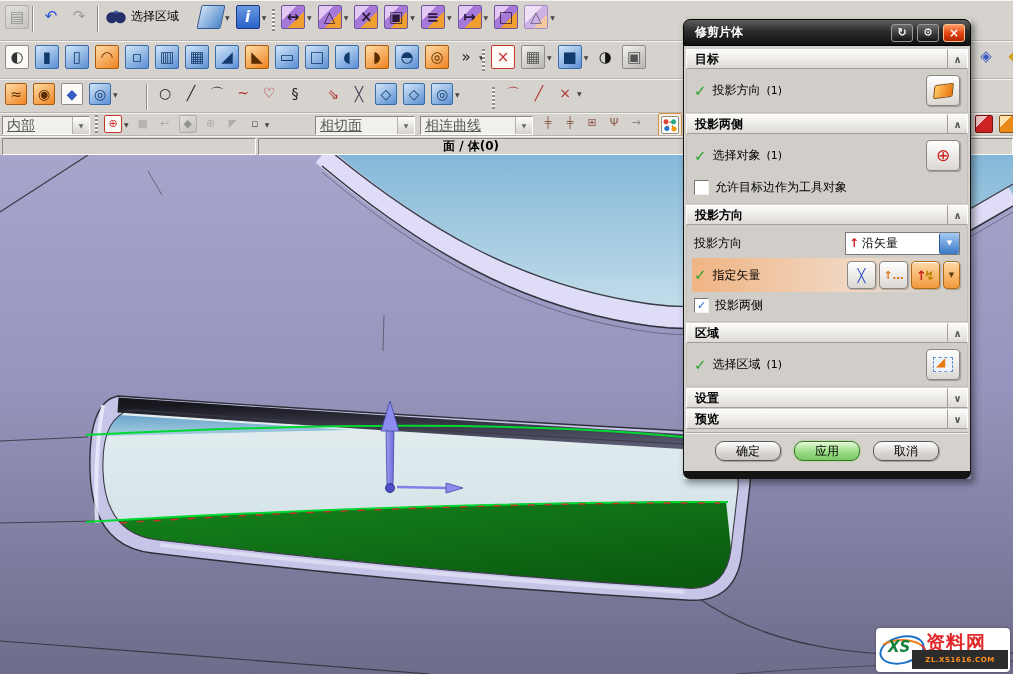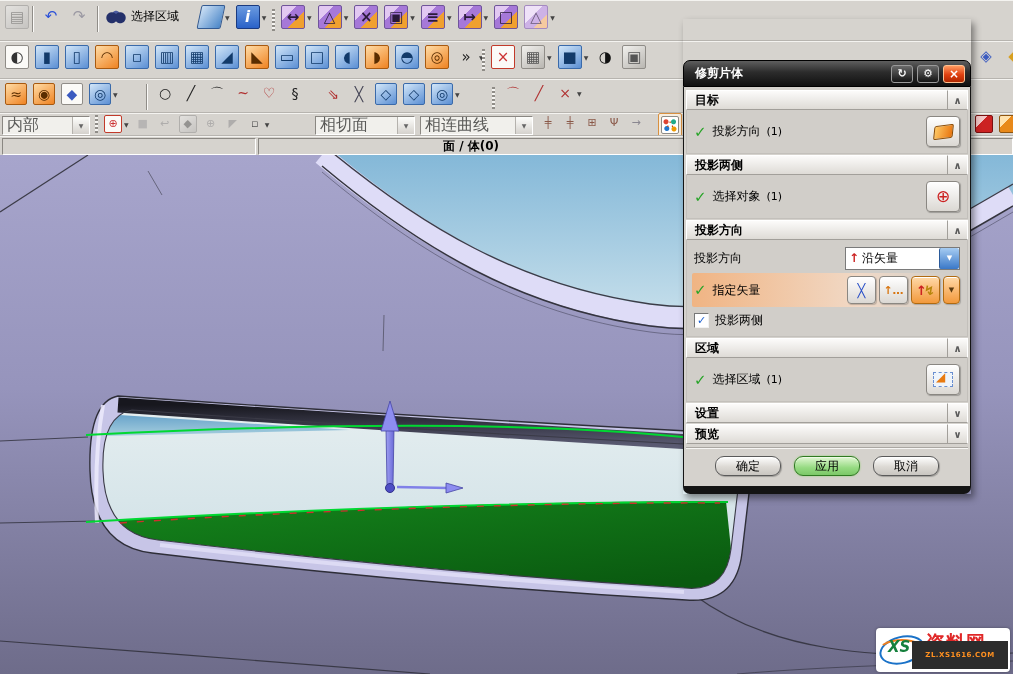--- a/index.html
+++ b/index.html
@@ -36,31 +36,31 @@
   .i-redbox{background:#fbfaf7;border:1px solid #c23a2a;}
   .i-plainbox{background:#fbfaf7;border:1px solid #8f8c87;}
   .i-binoc{width:22px;background-image:radial-gradient(circle at 31% 58%,#24306a 5px,transparent 6px),radial-gradient(circle at 69% 58%,#24306a 5px,transparent 6px),radial-gradient(circle at 50% 42%,#4a5aa0 3px,transparent 4px);}
   .i-sheetblue{background:linear-gradient(120deg,#cfe2f6,#4a86c8);border:1px solid #335a92;transform:skewX(-12deg);}
   .i-info{background:linear-gradient(#6a9ae0,#2a62c8);border:1px solid #1a3a80;border-radius:3px;color:#fff;font-weight:bold;font-style:italic;font-size:13px;}
   .i-snap{background-color:#fff;border:1px solid #8f8c87;background-image:radial-gradient(circle at 25% 30%,#d43 2px,transparent 3px),radial-gradient(circle at 72% 30%,#2a8 2px,transparent 3px),radial-gradient(circle at 30% 72%,#27c 2px,transparent 3px),radial-gradient(circle at 75% 75%,#e90 2px,transparent 3px);}
   .tb.hi{border:1px solid #d89040;background:#f6ede0;border-radius:2px;}
   .i-cubered{background:linear-gradient(135deg,#f2c6c6 0 35%,#cc2222 35%);border:1px solid #7a1010;width:16px;height:16px;}
   .i-cubeorange{background:linear-gradient(135deg,#ffe2ae 0 35%,#e8891a 35%);border:1px solid #8f5510;width:16px;height:16px;}
   .combo{position:absolute;top:3px;height:17px;background:#f1f0ec;border:1px solid;border-color:#8a8782 #ffffff #ffffff #8a8782;display:flex;align-items:center;}
-  .combo .val{flex:1;font-size:16px;color:#5a5a58;padding:0 4px;white-space:nowrap;overflow:hidden;}
+  .combo .val{flex:1;font-size:14px;color:#5a5a58;padding:0 4px;white-space:nowrap;overflow:hidden;text-decoration:underline;}
   .combo .cb{width:16px;align-self:stretch;background:linear-gradient(#fdfdfb,#d5d2cd);border-left:1px solid #b5b2ad;color:#666;font-size:6px;display:flex;align-items:center;justify-content:center;}
   .spanel{position:absolute;top:2px;height:15px;border:1px solid;border-color:#8a8782 #ffffff #ffffff #8a8782;background:#d6d3ce;display:flex;align-items:center;justify-content:center;}
   .statxt{font-size:12px;font-weight:bold;color:#000;white-space:nowrap;}
 
   
   .vp{position:absolute;left:0;top:155px;z-index:0;display:block;}
 
   
   .dialog{position:absolute;left:683px;top:19px;width:288px;z-index:10;box-shadow:3px 4px 7px rgba(0,0,0,.45);font-size:12px;}
-  .d-title{height:25px;background:linear-gradient(#5e5e5e,#2c2c2c 45%,#101010);border:1px solid #000;border-radius:7px 7px 0 0;color:#fff;font-weight:bold;display:flex;align-items:center;padding:0 5px 0 11px;margin-top:41px;}
+  .d-title{height:25px;background:linear-gradient(#5e5e5e,#2c2c2c 45%,#101010);border:1px solid #000;border-radius:7px 7px 0 0;color:#fff;font-weight:bold;display:flex;align-items:center;padding:0 5px 0 11px;}
   .d-title .tt{flex:1;font-size:12px;}
   .tbn{width:20px;height:16px;margin-left:4px;border:1px solid #9a9a9a;border-radius:3px;background:linear-gradient(#6a6a6a,#141414);color:#fff;font-size:11px;display:flex;align-items:center;justify-content:center;cursor:default;}
   .tbn.close{background:linear-gradient(#ff9a60,#e04010 55%,#b02800);border-color:#ffc090;font-weight:bold;font-size:12px;}
   .d-body{background:#d5d2cd;border:1px solid #151515;border-top:none;padding:2px 2px 0 2px;}
   .sec{display:flex;height:20px;align-items:stretch;margin-top:1px;}
   .sec .hl{flex:1;display:flex;align-items:center;padding-left:8px;font-weight:bold;font-size:12px;color:#000;background:linear-gradient(#fcfbfa,#dedbd6);border:1px solid #fff;border-bottom:1px solid #a29f9a;border-right:1px solid #a29f9a;text-align:center;}
   .sec .ar{width:19px;display:flex;align-items:center;justify-content:center;color:#5a5a5a;font-size:10px;font-weight:bold;background:linear-gradient(#fcfbfa,#dedbd6);border:1px solid #fff;border-bottom:1px solid #a29f9a;border-left:none;}
   .grp{background:#d1cec9;border:1px solid #c3c0bb;border-top:none;padding:3px 5px;}
   .drow{display:flex;align-items:center;padding:3px 2px;min-height:24px;}
   .check{color:#28a428;font-weight:bold;font-size:15px;margin-right:6px;line-height:14px;}
@@ -92,21 +92,21 @@
   .pbtn.apply{background:linear-gradient(#e2f8d4,#95da81 60%,#7cc868);border-color:#2f7a22;box-shadow:0 0 2px #8c6,inset 0 1px 0 #eefae6;}
   .d-bottom{height:7px;background:#141414;border-radius:0 0 7px 7px;}
 
   
   .wm{position:absolute;left:876px;top:628px;width:134px;height:44px;background:#fff;border-radius:4px;z-index:5;box-shadow:0 0 3px rgba(0,0,0,.35);overflow:hidden;}
   .wm-logo{position:absolute;left:1px;top:5px;width:48px;height:32px;}
   .wm-el1{position:absolute;left:2px;top:3px;width:42px;height:24px;border:2px solid #1a72c8;border-radius:50%;transform:rotate(-14deg);}
   .wm-el2{position:absolute;left:0px;top:6px;width:46px;height:24px;border-top:2px solid #f08020;border-left:2px solid transparent;border-right:2px solid #e03030;border-bottom:2px solid transparent;border-radius:50%;transform:rotate(-24deeg);}
   .wm-xs{position:absolute;left:11px;top:5px;font-style:italic;font-weight:bold;font-size:15px;color:#15803d;}
   .wm-title{position:absolute;left:50px;top:2px;font-weight:bold;font-size:19px;color:#e02828;letter-spacing:1px;}
-  .wm-strip{position:absolute;left:36px;right:2px;bottom:3px;height:28px;background:#2c2c2c;display:flex;align-items:center;justify-content:center;}
+  .wm-strip{position:absolute;left:36px;right:2px;bottom:3px;height:19px;background:#2c2c2c;display:flex;align-items:center;justify-content:center;}
   .wm-url{font-size:7px;color:#ff9020;letter-spacing:.5px;font-weight:bold;}
 </style>
 </head>
 <body>
 
 <div class="stage">
 
   <svg class="vp" width="1013" height="519" viewBox="0 0 1013 519">
     <defs>
       <linearGradient id="gBase" x1="0" y1="0" x2="0" y2="1">
@@ -519,20 +519,24 @@
       <div class="grp">
         <div class="drow">
           <span class="check">✓</span>
           <span class="dlbl">选择对象</span>
           <span class="cnt">(1)</span>
           <span class="spacer"></span>
           <span class="dbtn">
               <span class="gl-target">⊕</span>
             </span>
         </div>
+        <div class="drow" style="min-height:20px">
+          <span class="cbx"></span>
+          <span class="dlbl">允许目标边作为工具对象</span>
+        </div>
       </div>
 
       <div class="sec">
         <div class="hl">投影方向</div>
         <div class="ar">∧</div>
       </div>
       <div class="grp">
         <div class="drow">
           <span class="dlbl">投影方向</span>
           <span class="vecdd">

